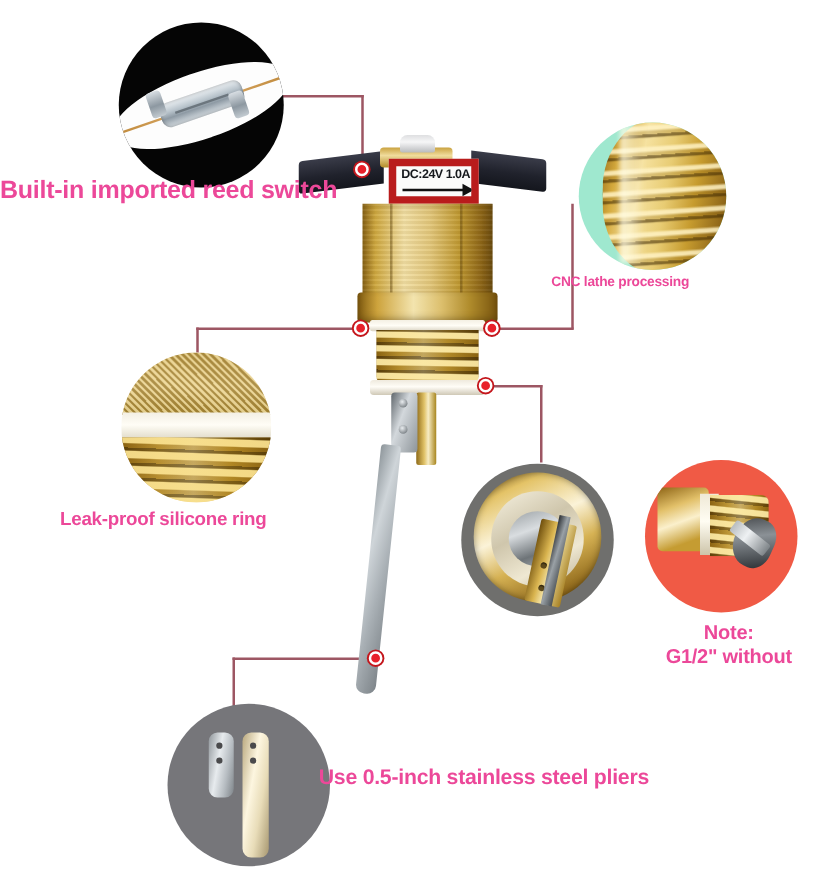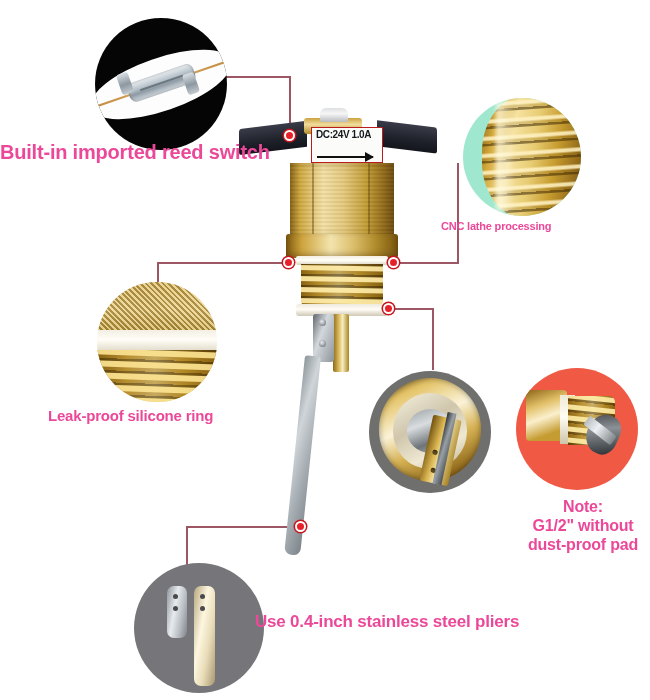--- a/index.html
+++ b/index.html
@@ -257,21 +257,21 @@
     border-radius: 6px 6px 2px 2px;
   }
   .v-goldcap {
     position: absolute;
     background: linear-gradient(180deg,#caa23f,#f0dc9c 40%,#b28c28);
     border-radius: 3px;
   }
   .v-labelbox {
     position: absolute;
     background: #fbfbfa;
-    border: 1px solid #b91c1c;
+    border: 6px solid #b91c1c;
     box-sizing: border-box;
     overflow: hidden;
   }
   .v-labeltext {
     position: absolute;
     left: 4px; top: 1px;
     font-family: "Liberation Sans", sans-serif;
     font-weight: 700;
     font-size: 10px;
     color: #15181c;
@@ -477,18 +477,17 @@
   <div class="label" style="left:0px; top:141px; font-size:20px;">Built-in imported reed switch</div>
 
   <div class="label" style="left:441px; top:220px; font-size:11px;">CNC lathe processing</div>
 
   <div class="label" style="left:48px; top:408px; font-size:15px;">Leak-proof silicone ring</div>
 
 
   <div class="label multi" style="left:518px; top:498px; width:130px; font-size:16px;">
     <span>Note:</span><br>
     <span>G1/2" without</span><br>
-    <span>dust-proof pad</span>
-  </div>
-
-  <div class="label" style="left:255px; top:613px; font-size:17px;">Use 0.4-inch stainless steel pliers</div>
+  </div>
+
+  <div class="label" style="left:255px; top:613px; font-size:17px;">Use 0.5-inch stainless steel pliers</div>
 
 </div>
 
 </body></html>

